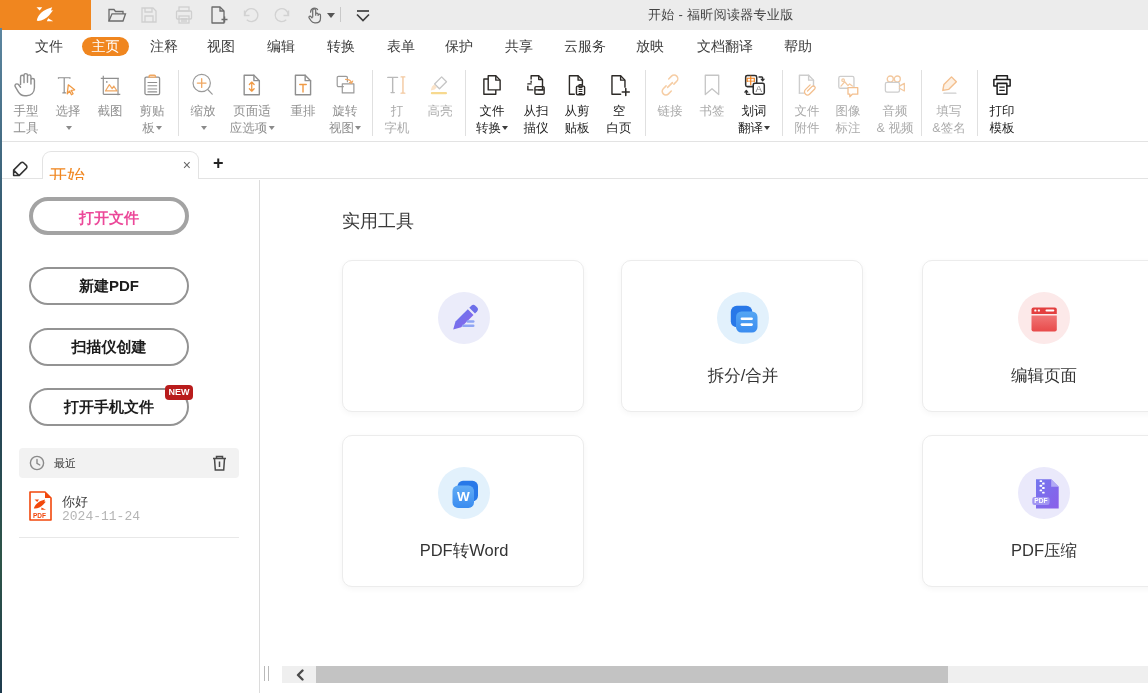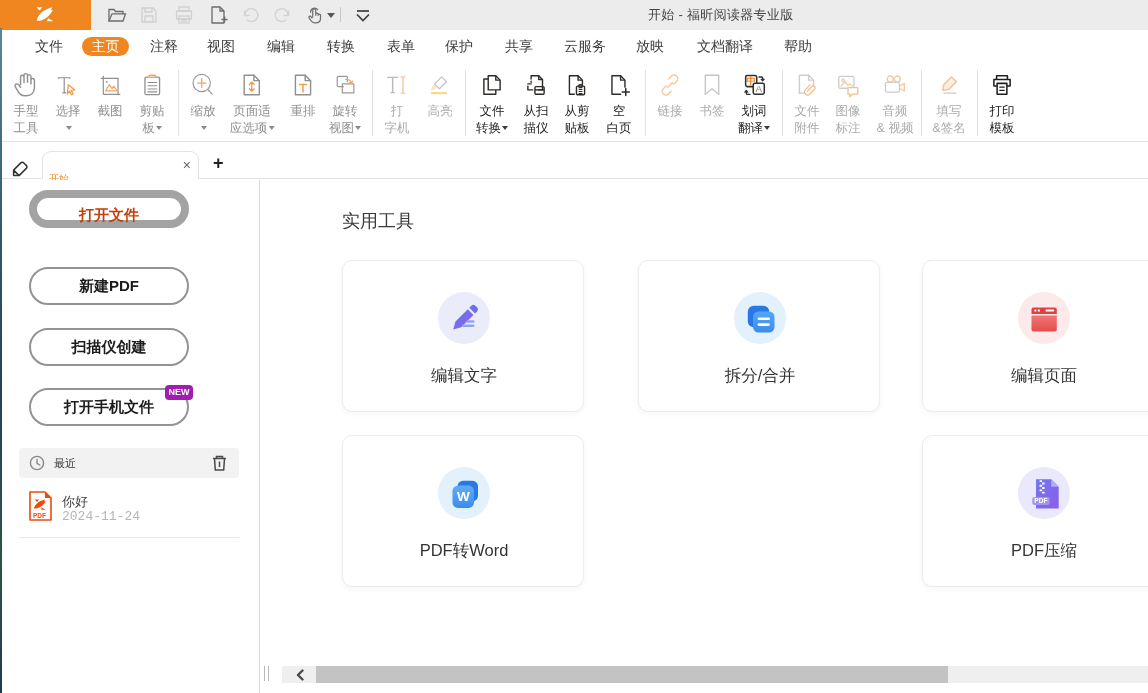--- a/index.html
+++ b/index.html
@@ -35,55 +35,55 @@
 .rsep { position:absolute; top:8px; width:1px; height:66px; background:#e0e0e0; }
 .car { display:inline-block; width:0; height:0; border-left:3.5px solid transparent;
   border-right:3.5px solid transparent; border-top:4px solid #8b8b8b; vertical-align:2px; margin-left:1px;}
 .car.k { border-top-color:#3c3c3c; }
 
 
 #tabbar { position:absolute; left:0; top:143px; width:1148px; height:36px; background:#fff;
   border-bottom:1px solid #e3e3e3; }
 #tab { position:absolute; left:42px; top:151px; width:157px; height:28px; background:#fff;
   border:1px solid #e3e3e3; border-bottom:none; border-radius:9px 9px 0 0; }
-#tab .tn { position:absolute; left:6px; top:20px; font-size:10px; color:#f0861f; }
+#tab .tn { position:absolute; left:6px; top:12px; font-size:18px; color:#f0861f; }
 #tab .tx { position:absolute; right:7px; top:5px; font-size:14px; color:#666; }
 #plus { position:absolute; left:213px; top:11px; font-size:18px; color:#222; font-weight:bold; line-height:18px; }
 
 
 #sidebar { position:absolute; left:0; top:180px; width:260px; height:513px; background:#fff;
   border-right:1px solid #dcdcdc; }
 .sbtn { position:absolute; left:29px; width:160px; height:38px; border-radius:19px;
   background:#fff; text-align:center; font-weight:bold; font-size:15px; }
 .sbtn span { line-height:34px; }
-#sb1 { top:10px; border:8px solid #a3a3a3; color:#c2410c; }
+#sb1 { top:17px; border:4px solid #a3a3a3; color:#ec4899; }
 #sb2 { top:87px; border:2px solid #939393; color:#1c1c1c; }
 #sb3 { top:148px; border:2px solid #939393; color:#1c1c1c; }
 #sb4 { top:208px; border:2px solid #939393; color:#1c1c1c; }
-#newbadge { position:absolute; left:134px; top:-5px; width:28px; height:15px; background:#a21caf;
+#newbadge { position:absolute; left:134px; top:-5px; width:28px; height:15px; background:#b91c1c;
   border-radius:4px; color:#fff; font-size:9px; font-weight:bold; line-height:15px; text-align:center; }
 #recenthdr { position:absolute; left:19px; top:268px; width:220px; height:30px; background:#f2f2f2;
   border-radius:4px; }
 #recenthdr .t { position:absolute; left:35px; top:0; line-height:30px; font-size:11px; color:#333; }
 #fileitem { position:absolute; left:29px; top:311px; width:210px; }
 #fn { position:absolute; left:33px; top:2px; font-size:13px; color:#404040; white-space:nowrap; }
 #fd { position:absolute; left:33px; top:18px; font-size:13px; color:#b5b5b5; white-space:nowrap;font-family:Liberation Mono, monospace; }
 #fsep { position:absolute; left:19px; top:357px; width:220px; height:1px; background:#e8e8e8; }
 #splitter { position:absolute; z-index:5; left:264px; top:666px; width:5px; height:15px;
   border-left:1.5px solid #b9b9b9; border-right:1.5px solid #b9b9b9; }
 
 
 #content { position:absolute; left:261px; top:180px; width:887px; height:513px; background:#fff; }
 #h1 { position:absolute; left:81px; top:29px; font-size:18px; color:#3a3a3a; }
 .card { position:absolute; width:242px; height:152px; background:#fff; border:1px solid #ececec;
   border-radius:10px; box-shadow:0 2px 6px rgba(0,0,0,0.04); }
 .card .ic { position:absolute; left:95px; top:31px; width:52px; height:52px; border-radius:50%; }
 .card .lb { position:absolute; left:0; width:242px; top:104px; text-align:center;
   font-size:16.5px; color:#333; }
-#c1 { left:81px; top:80px; } #c2 { left:377px; top:80px; } #c3 { left:661px; top:80px; }
+#c1 { left:81px; top:80px; } #c2 { left:360px; top:80px; } #c3 { left:661px; top:80px; }
 #c4 { left:81px; top:255px; } #c5 { left:371px; top:255px; } #c6 { left:661px; top:255px; }
 
 
 #hsb { position:absolute; left:282px; top:666px; width:866px; height:17px; background:#efefef; }
 #hsb .th { position:absolute; left:34px; top:0; width:632px; height:17px; background:#c3c3c3; }
 
 
 #edge { position:absolute; left:0; top:28px; width:2px; height:665px;
   background:linear-gradient(#5c86a0,#33596e 30%,#23425a 55%,#2e5548 80%,#1e3b4e); }
 </style>
@@ -408,21 +408,20 @@
             <stop offset="0" stop-color="#6079ec"></stop>
                 <stop offset="1" stop-color="#9261ec"></stop>
               </linearGradient>
             </defs>
           <path d="M17.5 29.5 L29.8 17.2 L35.5 22.9 L23.2 35.2 L15.2 37.5 Z" fill="url(#g1)"></path>
           <path d="M31.3 15.7 l2-2 a2.9 2.9 0 0 1 4.1 0 l1.6 1.6 a2.9 2.9 0 0 1 0 4.1 l-2 2 Z" fill="#6d6fe9"></path>
           <rect x="28.5" y="28.3" width="8" height="2.5" rx="1.25" fill="#8fa5f4"></rect>
           <rect x="24" y="32.6" width="12.5" height="2.5" rx="1.25" fill="#8fa5f4"></rect>
         </svg>
       </div>
-      <div class="lb">编辑文字</div>
     </div>
 
     <div class="card" id="c2">
       <div class="ic" style="background:#e2f1fc">
         <svg width="52" height="52" viewBox="0 0 52 52">
           <defs>
               <linearGradient id="g2" x1="0" y1="0" x2="0" y2="1">
             <stop offset="0" stop-color="#55a6f3"></stop>
                 <stop offset="1" stop-color="#3a8cf0"></stop>
               </linearGradient>

